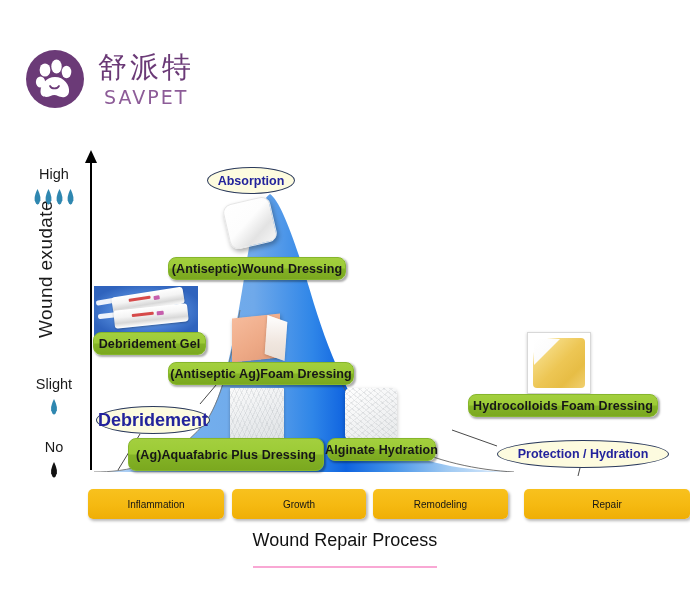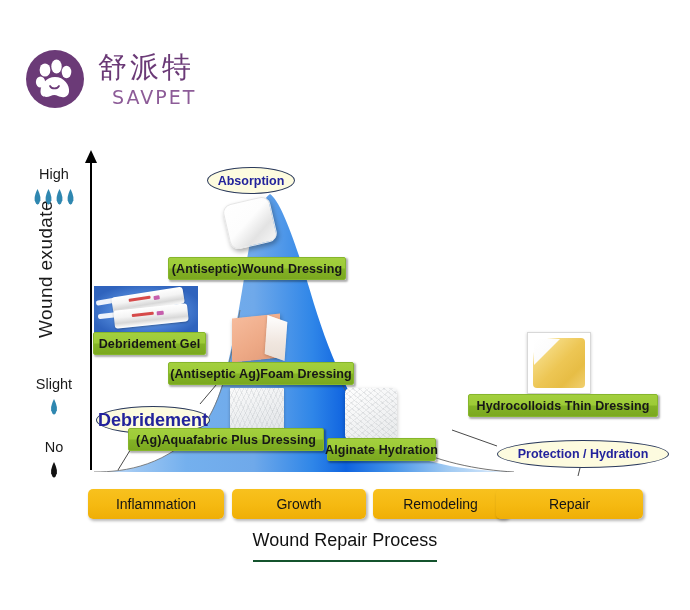--- a/index.html
+++ b/index.html
@@ -11,21 +11,21 @@
   .stage{position:absolute;left:0;top:0;width:690px;height:610px;}
   .abs{position:absolute;}
 
   
   #logo-block{left:26px;top:50px;width:190px;height:70px;}
   #logo-mark{position:absolute;left:0;top:0;width:58px;height:58px;border-radius:50%;
       background:#6b3a77;}
   #logo-mark svg{position:absolute;left:0;top:0;}
   #logo-cn{position:absolute;left:72px;top:-2px;font-size:29px;letter-spacing:3px;
       color:#6b3a77;font-family:Liberation Mono, monospace;font-weight:400;white-space:nowrap;}
-  #logo-en{position:absolute;left:86px;top:36px;font-size:19px;letter-spacing:2px;
+  #logo-en{position:absolute;left:78px;top:36px;font-size:19px;letter-spacing:2px;
       color:#8d5c98;font-family:"DejaVu Sans",sans-serif;white-space:nowrap;}
 
   
   #y-axis-line{left:90px;top:160px;width:2px;height:310px;background:#000;}
   #y-axis-arrow{left:85px;top:150px;width:0;height:0;
       border-left:6px solid transparent;border-right:6px solid transparent;
       border-bottom:13px solid #000;}
   #y-axis-title{left:-34px;top:258px;width:160px;text-align:center;
       transform:rotate(-90deg);font-size:19px;color:#1a1a1a;letter-spacing:.4px;}
 
@@ -49,29 +49,29 @@
      background:#fdfbdf;display:flex;align-items:center;justify-content:center;
      color:#23239c;font-weight:bold;font-size:13px;box-sizing:border-box;white-space:nowrap;}
 
   #ellipse-absorption{left:207px;top:152px;width:88px;height:27px;font-size:12.5px;margin-top:15px;}
   #ellipse-debridement{left:96px;top:406px;width:114px;height:28px;font-size:18px;}
   #ellipse-protection{left:497px;top:440px;width:172px;height:28px;font-size:12.5px;}
 
   
   .glabel{position:absolute;box-sizing:border-box;
      background:linear-gradient(to bottom,#a3cf3e 0%,#9ccb36 48%,#83b326 52%,#7ba81f 100%);
-     border:1px solid #86b62c;border-radius:2px;
+     border:1px solid #86b62c;border-radius:8px;
      box-shadow:1.5px 1.5px 2px rgba(0,0,0,.32);
      color:#171717;font-weight:bold;display:flex;align-items:center;justify-content:center;
      white-space:nowrap;letter-spacing:.1px;}
 
   #lbl-wound   {left:168px;top:257px;width:178px;height:23px;font-size:12.5px;}
   #lbl-gel     {left:93px; top:332px;width:113px;height:23px;font-size:12.5px;}
   #lbl-foam    {left:168px;top:362px;width:186px;height:23px;font-size:12.5px;}
-  #lbl-aqua    {left:128px;top:428px;width:196px;height:23px;font-size:12.5px;}
+  #lbl-aqua    {left:128px;top:438px;width:196px;height:33px;font-size:12.5px;}
   #lbl-alg     {left:327px;top:438px;width:109px;height:23px;font-size:12.5px;}
   #lbl-hydro   {left:468px;top:394px;width:190px;height:23px;font-size:12.5px;}
 
   
   .product{position:absolute;}
 
   
   #img-wound{left:226px;top:200px;width:56px;height:56px;}
   #img-wound .pad{width:48px;height:46px;border-radius:9px;background:
       linear-gradient(145deg,#ffffff 0%,#fdfdfd 45%,#e3e3e3 72%,#f6f6f6 100%);
@@ -122,28 +122,28 @@
       background:linear-gradient(135deg,#ffffff 0%,#ffffff 14%,#f4d87c 26%,#edc654 52%,#e7bd45 75%,#f1d070 100%);}
   #img-hydro .fold{position:absolute;left:6px;top:6px;width:26px;height:26px;
       background:linear-gradient(135deg,#ffffff 0%,#fbfbfb 60%,#f3f0e3 100%);
       clip-path:polygon(0 0,100% 0,0 100%);}
 
   
   .obox{position:absolute;height:30px;border-radius:5px;
      background:linear-gradient(to bottom,#f8c11e 0%,#f5b911 55%,#efae06 100%);
      box-shadow:1.5px 2px 3px rgba(0,0,0,.28);
      display:flex;align-items:center;justify-content:center;
-     font-size:14px;color:#151515;white-space:nowrap;}
+     font-size:10px;color:#151515;white-space:nowrap;}
   #box-0{left:88px;top:489px;width:136px;}
   #box-1{left:232px;top:489px;width:134px;}
   #box-2{left:373px;top:489px;width:135px;}
-  #box-3{left:496px;top:489px;width:147px;justify-content:center;}
+  #box-3{left:524px;top:489px;width:166px;justify-content:center;}
 
   #x-axis-title{left:0;top:530px;width:690px;text-align:center;font-size:18px;color:#111;}
-  #x-axis-title span{border-bottom:2px solid #14532d;padding-bottom:10px;margin-top:8px;}
+  #x-axis-title span{border-bottom:2px solid #f9a8d4;padding-bottom:16px;margin-top:8px;}
 
   .leader{position:absolute;pointer-events:none;}
 </style>
 </head>
 <body>
 
 <div class="stage">
 
   <div class="abs" id="logo-block">
     <div id="logo-mark">
@@ -278,21 +278,21 @@
   <div class="glabel" id="lbl-foam">
     <span>(Antiseptic Ag)Foam Dressing</span>
   </div>
   <div class="glabel" id="lbl-aqua">
     <span>(Ag)Aquafabric Plus Dressing</span>
   </div>
   <div class="glabel" id="lbl-alg">
     <span>Alginate Hydration</span>
   </div>
   <div class="glabel" id="lbl-hydro">
-    <span>Hydrocolloids Thin  Dressing</span>
+    <span>Hydrocolloids Foam  Dressing</span>
   </div>
 
   <div class="obox" id="box-0">
     <span>Inflammation</span>
   </div>
   <div class="obox" id="box-2">
     <span>Remodeling</span>
   </div>
   <div class="obox" id="box-1">
     <span>Growth</span>

